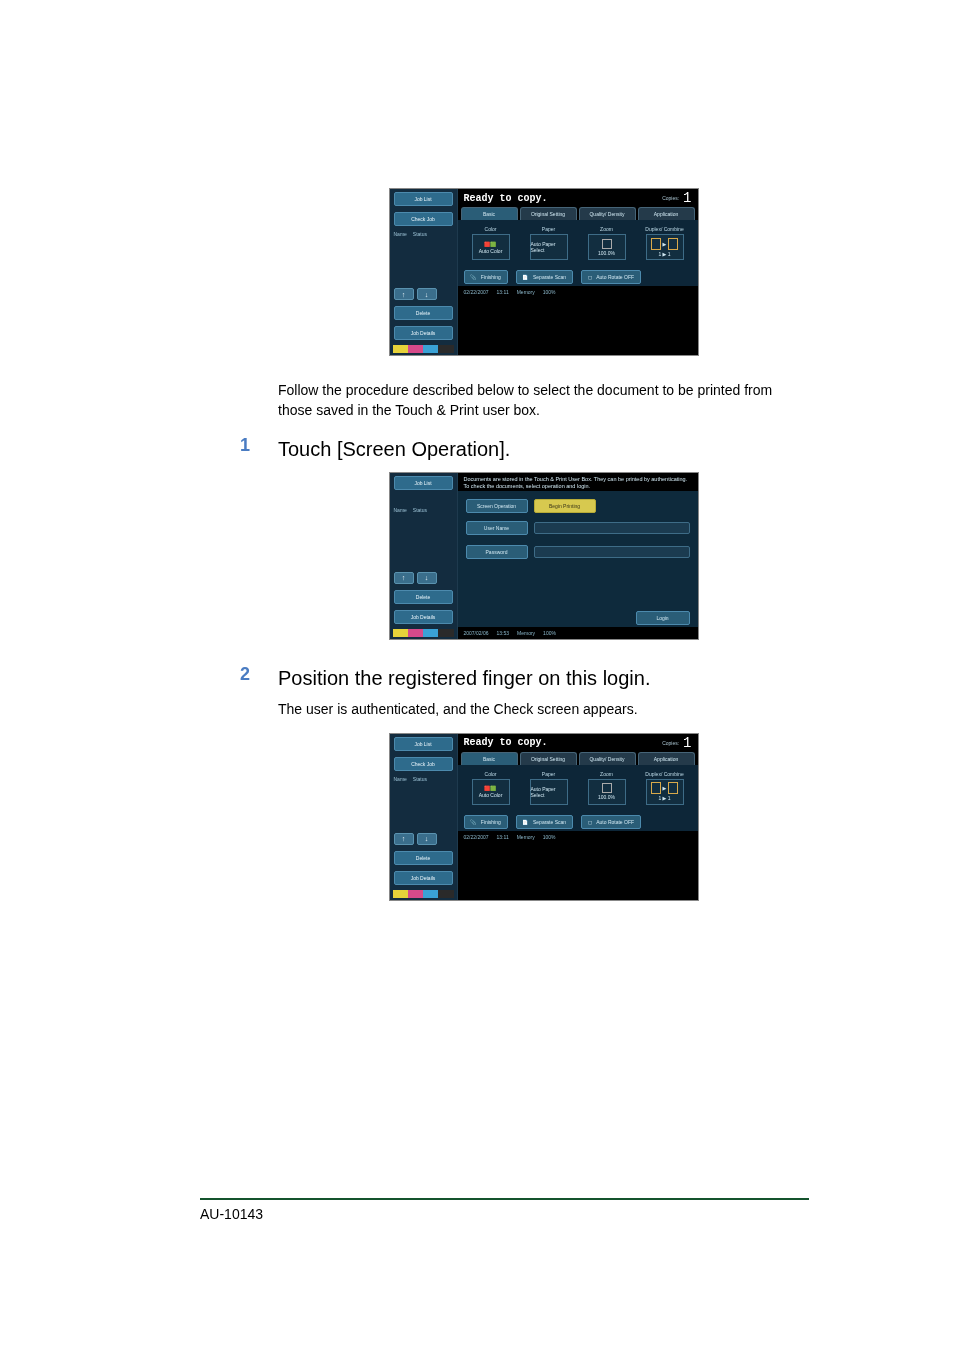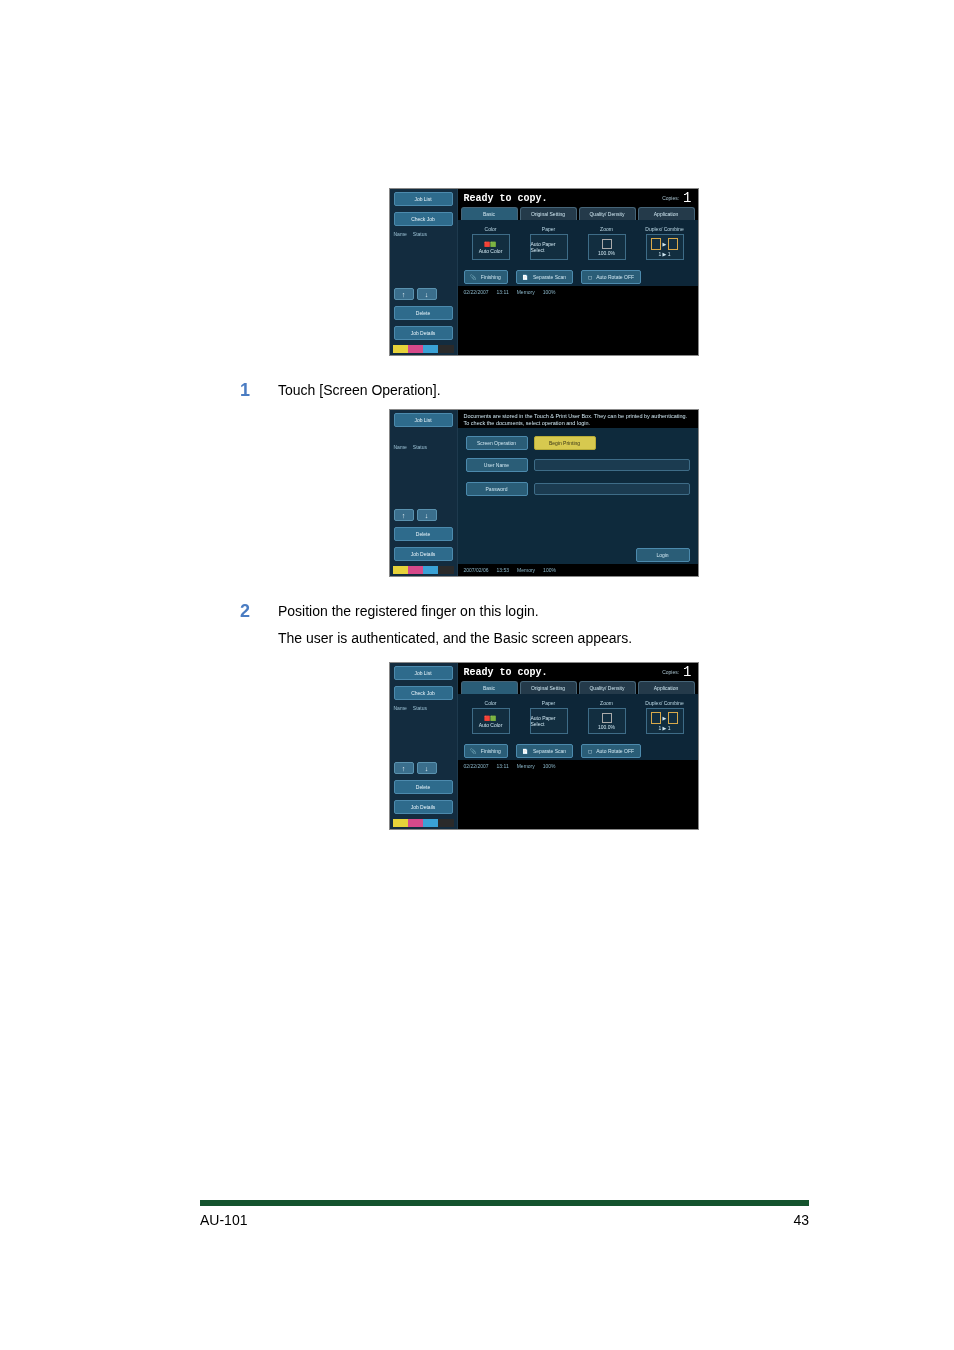--- a/index.html
+++ b/index.html
@@ -39,21 +39,21 @@
     width:10px;
     background:#000;
   }
   .body-area { padding-left: 78px; }
   .para { font-size: 14px; margin-bottom: 14px; line-height: 1.45; }
   .section-row { display:flex; margin-top: 24px; margin-bottom: 10px; margin-left:-78px;}
   .section-num { font-weight: bold; font-size: 15px; width:78px;}
   .section-title { font-weight: bold; font-size: 15px; flex:1;}
   .step-row { display:flex; margin-top:14px; margin-bottom:6px;}
   .step-num { color:#4a7cc2; font-weight:bold; font-size:18px; width:40px; margin-left:-40px; text-align:left; padding-left:2px;}
-  .step-text { font-size:14px; line-height:1.45; flex:1;}
+  .step-text { font-size:20px; line-height:1.45; flex:1;}
   .indent-para { font-size:14px; margin-bottom:14px; line-height:1.45;}
 
   
   .panel {
     width: 310px;
     height: 168px;
     margin: 8px auto 24px auto;
     background: #0b1e2e;
     border: 1px solid #888;
     display: flex;
@@ -106,26 +106,25 @@
   .auth-row{display:flex;gap:6px;margin-bottom:6px;align-items:center;}
   .auth-btn{background:#2a5d77;border:1px solid #4c8aad;font-size:5px;padding:3px 4px;border-radius:2px;color:#cfe6f0;width:62px;text-align:center;}
   .auth-btn.yellow{background:#d7c94f;color:#3a3618;border-color:#b7ab37;}
   .auth-field{background:#1b3b50;border:1px solid #3e6c87;height:12px;flex:1;border-radius:2px;}
   .login-row{display:flex;justify-content:flex-end;padding:6px 8px 2px 8px;background:#0e2a3c;}
 
   
   .page-footer{
     position:absolute;
     left:200px; right:145px;
-    bottom:122px;
-    border-top:6px solid #14532d;
+    bottom:128px;
+    border-top:2px solid #14532d;
     padding-top:6px;
     font-size:14px;
     display:flex;
-    justify-content:space-between;
   }
 </style>
 </head>
 <body>
 
 <div class="page">
 
 
   <div class="body-area">
 
@@ -215,20 +214,21 @@
         </div>
         <div class="footer-bar">
           <span>02/22/2007</span>
           <span>13:11</span>
           <span>Memory</span>
           <span>100%</span>
         </div>
       </div>
     </div>
 
+    <p class="para">Follow the procedure described below to select the document to be printed from those saved in the Touch &amp; Print user box.</p>
 
     <div class="step-row">
       <span class="step-num">1</span>
       <span class="step-text">Touch [Screen Operation].</span>
     </div>
 
     <div class="panel">
       <div class="side">
         <div class="side-btn">Job List</div>
         <div style="height:12px"></div>
@@ -276,21 +276,21 @@
           <span>Memory</span>
           <span>100%</span>
         </div>
       </div>
     </div>
 
     <div class="step-row">
       <span class="step-num">2</span>
       <span class="step-text">Position the registered finger on this login.</span>
     </div>
-    <p class="indent-para">The user is authenticated, and the Basic screen appears.</p>
+    <p class="indent-para">The user is authenticated, and the Check screen appears.</p>
 
     <div class="panel">
       <div class="side">
         <div class="side-btn">Job List</div>
         <div class="side-btn">Check Job</div>
         <div class="side-label">
             <span>Name</span>
             <span>Status</span>
           </div>
         <div class="side-spacer"></div>

